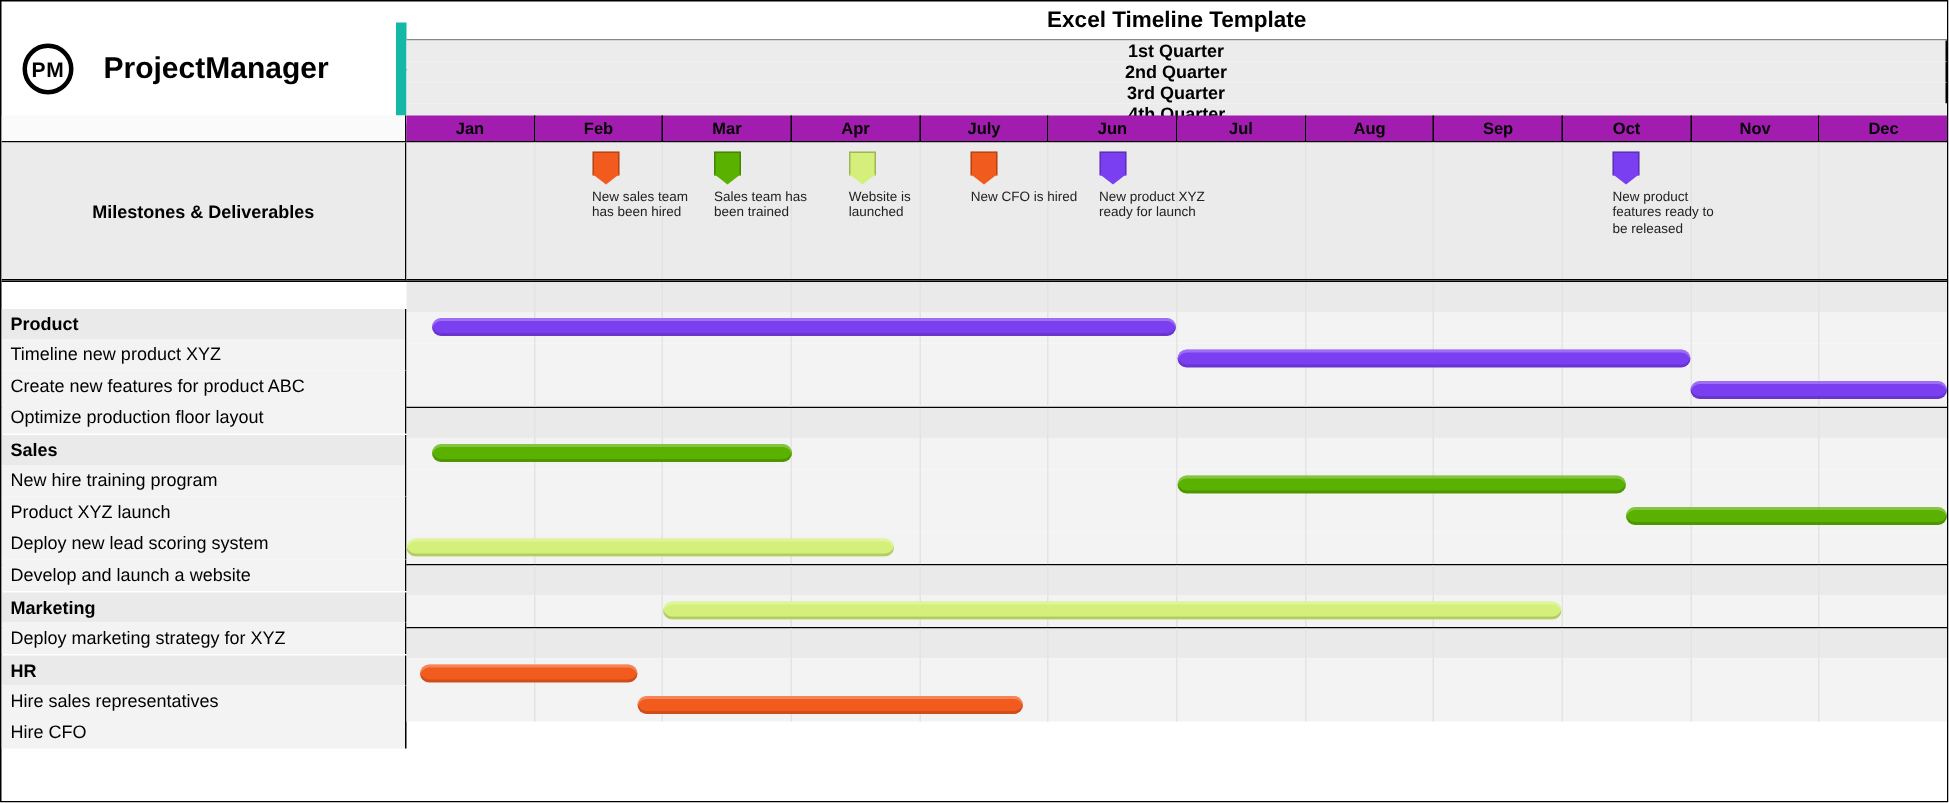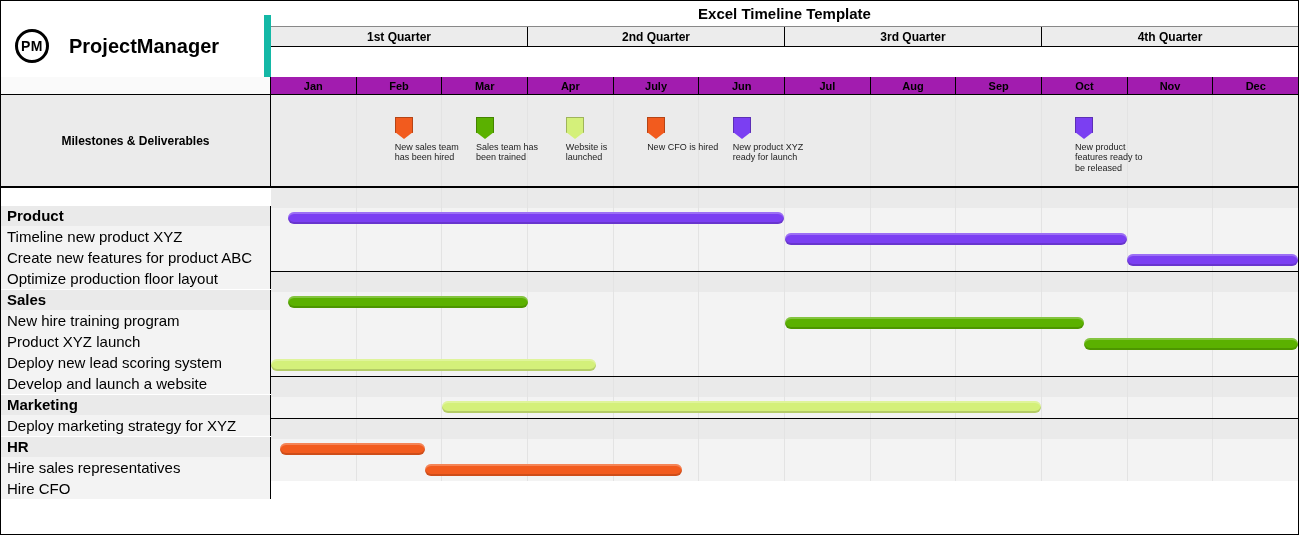--- a/index.html
+++ b/index.html
@@ -6,38 +6,38 @@
   html,body { margin:0; padding:0; font-family: Arial, Helvetica, sans-serif; background:#fff; }
   .page { width:1299px; height:535px; border:1px solid #000; position:relative; overflow:hidden; background:#fff;}
   .row { display:flex; align-items:stretch; }
   .side { width:270px; flex:0 0 270px; }
   .main { flex:1 1 auto; position:relative; }
   .logo-cell { height:62px; border-right:7px solid #14b8a6; display:flex; align-items:center; gap:20px; padding:0 14px;margin-top:14px; }
   .logo-circle { width:34px; height:34px; border:3px solid #000; border-radius:50%; display:flex; align-items:center; justify-content:center; font-weight:900; font-size:14px; letter-spacing:0.5px;}
   .brand { font-weight:900; font-size:20px; }
   .title-row { height:26px; border-bottom:1px solid #888; display:flex; align-items:center; justify-content:center; font-weight:700; font-size:15px;}
   .year-row { height:20px; border-bottom:1px solid #888; background:#d9d9d9; display:flex; align-items:center; justify-content:center; font-weight:700; font-size:13px;}
-  .q-track { display:flex; height:20px; border-bottom:1px solid #000;}
+  .q-track { display:flex; height:20px; border-bottom:1px solid #000;flex-direction:column;}
   .q-cell { flex:1; border-right:1px solid #000; display:flex; align-items:center; justify-content:center; font-weight:700; font-size:12px; background:#ececec;}
   .q-cell:last-child { border-right:none;}
   .m-track { display:flex; height:18px; border-bottom:1px solid #000;}
   .m-cell { flex:1; border-right:1px solid #000; display:flex; align-items:center; justify-content:center; font-weight:700; font-size:11px; background:#a21caf;}
   .m-cell:last-child{border-right:none;}
   .milestones-side { height:92px; border-bottom:1px solid #000; background:#ebebeb; display:flex; align-items:center; justify-content:center; font-weight:700; font-size:12px;}
   .milestones-main { height:92px; border-bottom:1px solid #000; background:#ebebeb; position:relative;}
-  .mile { position:absolute; top:22px; width:80px; font-size:9px; line-height:1.15; color:#222;}
+  .mile { position:absolute; top:6px; width:80px; font-size:9px; line-height:1.15; color:#222;}
   .mile .tag { width:18px; height:22px; margin-bottom:3px; position:relative;}
   .mile .tag::before { content:""; position:absolute; inset:0 0 6px 0; background:var(--c); border:1px solid rgba(0,0,0,0.25);}
   .mile .tag::after  { content:""; position:absolute; left:0; right:0; bottom:0; height:0; border-left:9px solid transparent; border-right:9px solid transparent; border-top:7px solid var(--c);}
   .month-grid { position:absolute; inset:0; display:flex; pointer-events:none;}
   .month-grid > div { flex:1; border-right:1px solid #e3e3e3;}
   .month-grid > div:last-child{border-right:none;}
   .task-row { height:21px; display:flex; align-items:center; border-bottom:0px solid transparent;}
   .task-row.group .side-label { font-weight:700; }
-  .side-label { width:270px; flex:0 0 270px; padding:0 6px; font-size:15px; border-right:1px solid #000; display:flex; align-items:center; background:#f3f3f3; height:100%;margin-top:35px;}
+  .side-label { width:270px; flex:0 0 270px; padding:0 6px; font-size:12px; border-right:1px solid #000; display:flex; align-items:center; background:#f3f3f3; height:100%;margin-top:35px;}
   .row-track { flex:1; position:relative; height:100%; background:#f3f3f3;}
   .group-row .side-label, .group-row .row-track { background:#eaeaea; }
   .group-border { border-top:1px solid #000;}
   .bar { position:absolute; top:4px; height:12px; border-radius:6px; background:var(--c); box-shadow: inset 0 -2px 0 rgba(0,0,0,0.15), inset 0 2px 0 rgba(255,255,255,0.25);}
   .c-purple { --c:#7b3ff2; }
   .c-green  { --c:#5bb100; }
   .c-lime   { --c:#d4f07a; }
   .c-orange { --c:#f25b1e; }
 </style>
 </head>

